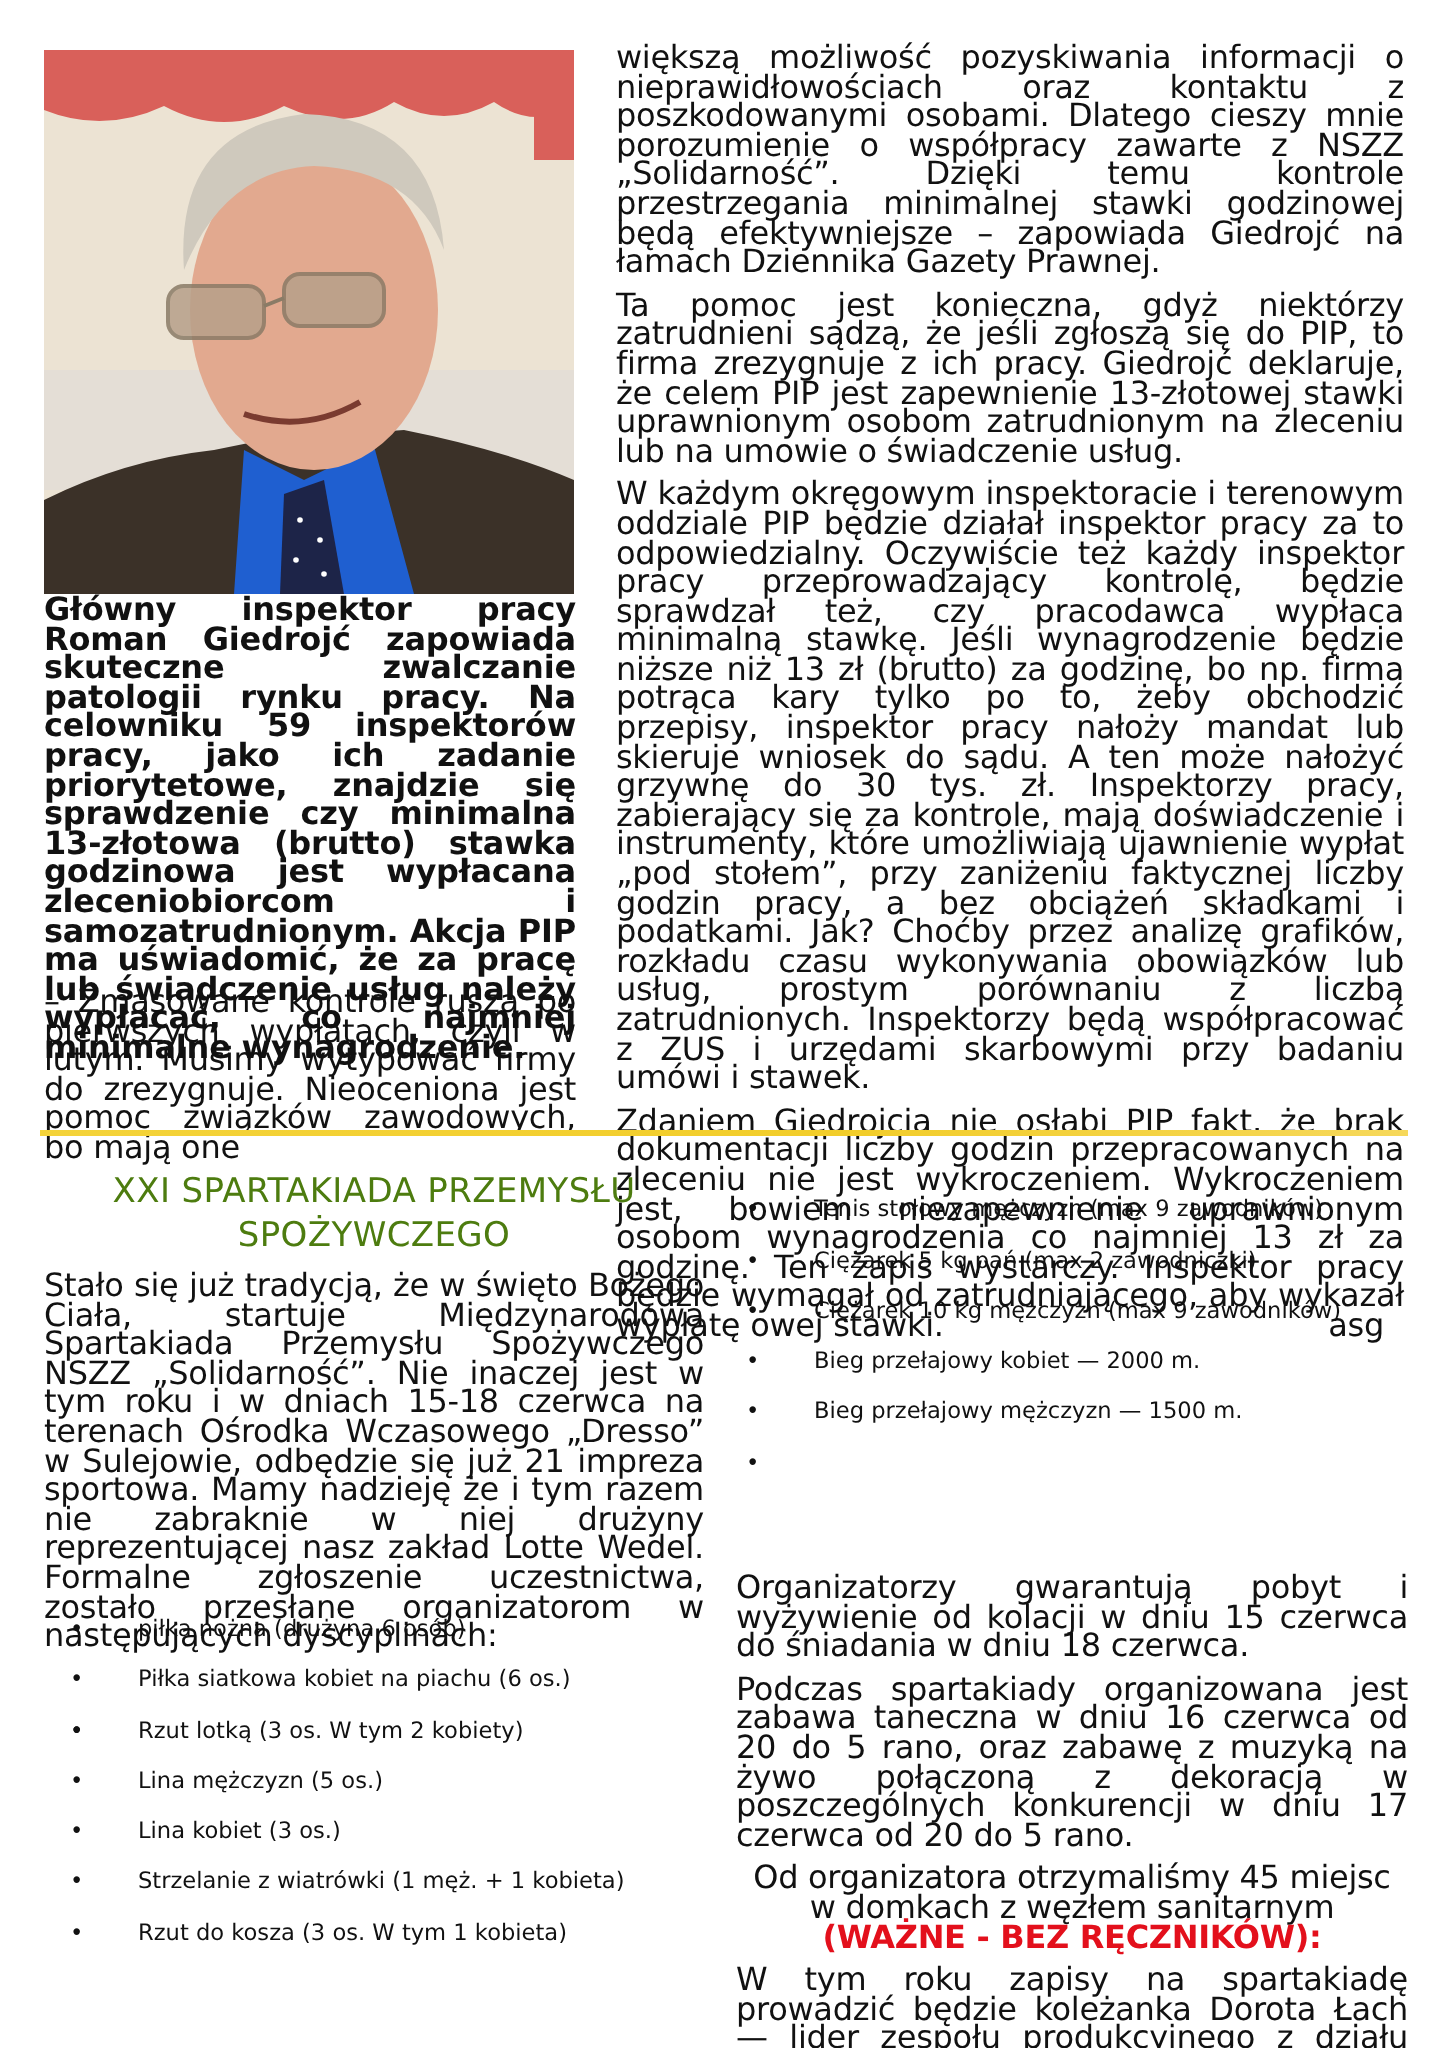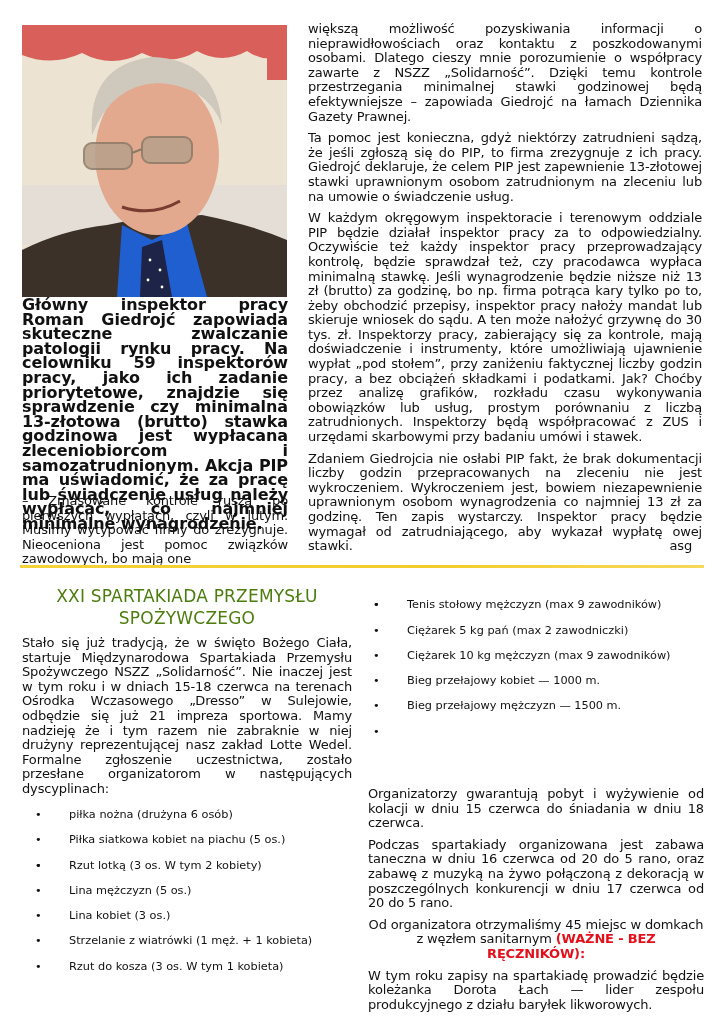--- a/index.html
+++ b/index.html
@@ -1,20 +1,20 @@
 <!DOCTYPE html>
 <html><head>
 <meta charset="utf-8">
 <style>
   html, body { margin:0; padding:0; background:#ffffff; }
   body { width:724px; height:1024px; position:relative; overflow:hidden;
          font-family:"DejaVu Sans", "Liberation Sans", sans-serif; color:#111; }
   .abs { position:absolute; }
   .photo { left:22px; top:25px; width:265px; height:272px; overflow:hidden; background:#e9dfcf; }
-  .col-text { font-size:13px; line-height:14.6px; text-align:justify; letter-spacing:-0.15px; }
+  .col-text { font-size:16px; line-height:14.6px; text-align:justify; letter-spacing:-0.15px; }
   .col-text p { margin:0 0 7px 0; }
   .caption { left:22px; top:298px; width:266px; font-weight:bold; font-size:16px; line-height:14.6px;
              text-align:justify; letter-spacing:-0.1px; }
   .left-cont { left:22px; top:494px; width:266px; }
   .right-top { left:308px; top:22px; width:394px; }
   .signature { float:right; }
   .divider { left:20px; top:565px; width:684px; height:3px;
              background:linear-gradient(to right,#f4d33a 0%,#f2cd2a 60%,#f6d85a 100%); }
   .title { left:22px; top:585px; width:330px; text-align:center; color:#4d7c0f;
            font-weight:normal; font-size:17px; line-height:22px; letter-spacing:0.2px; }
@@ -71,37 +71,37 @@
 
 <div class="abs title">XXI SPARTAKIADA PRZEMYSŁU SPOŻYWCZEGO</div>
 
 <div class="abs col-text intro">
   <p>Stało się już tradycją, że w święto Bożego Ciała, startuje Międzynarodowa Spartakiada Przemysłu Spożywczego NSZZ „Solidarność”. Nie inaczej jest w tym roku i w dniach 15-18 czerwca na terenach Ośrodka Wczasowego „Dresso” w Sulejowie, odbędzie się już 21 impreza sportowa. Mamy nadzieję że i tym razem nie zabraknie w niej drużyny reprezentującej nasz zakład Lotte Wedel. Formalne zgłoszenie uczestnictwa, zostało przesłane organizatorom w następujących dyscyplinach:</p>
 </div>
 
 <div class="abs list-left">
   <ul class="disc">
     <li><span class="bullet">•</span><span>piłka nożna (drużyna 6 osób)</span></li>
-    <li><span class="bullet">•</span><span>Piłka siatkowa kobiet na piachu (5 os.)</span></li>
+    <li><span class="bullet">•</span><span>Piłka siatkowa kobiet na piachu (6 os.)</span></li>
     <li><span class="bullet">•</span></li>
     <li><span class="bullet">•</span><span>Rzut lotką (3 os. W tym 2 kobiety)</span></li>
     <li><span class="bullet">•</span><span>Lina mężczyzn (5 os.)</span></li>
     <li><span class="bullet">•</span><span>Lina kobiet (3 os.)</span></li>
     <li><span class="bullet">•</span><span>Strzelanie z wiatrówki (1 męż. + 1 kobieta)</span></li>
     <li><span class="bullet">•</span><span>Rzut do kosza (3 os. W tym 1 kobieta)</span></li>
   </ul>
 </div>
 
 <div class="abs list-right">
   <ul class="disc">
     <li><span class="bullet">•</span></li>
     <li><span class="bullet">•</span><span>Tenis stołowy mężczyzn (max 9 zawodników)</span></li>
     <li><span class="bullet">•</span><span>Ciężarek 5 kg pań (max 2 zawodniczki)</span></li>
     <li><span class="bullet">•</span><span>Ciężarek 10 kg mężczyzn (max 9 zawodników)</span></li>
-    <li><span class="bullet">•</span><span>Bieg przełajowy kobiet — 1000 m.</span></li>
+    <li><span class="bullet">•</span><span>Bieg przełajowy kobiet — 2000 m.</span></li>
     <li><span class="bullet">•</span><span>Bieg przełajowy mężczyzn — 1500 m.</span></li>
     <li><span class="bullet">•</span></li>
   </ul>
 </div>
 
 <div class="abs col-text right-bottom">
   <p>Organizatorzy gwarantują pobyt i wyżywienie od kolacji w dniu 15 czerwca do śniadania w dniu 18 czerwca.</p>
   <p>Podczas spartakiady organizowana jest zabawa taneczna w dniu 16 czerwca od 20 do 5 rano, oraz zabawę z muzyką na żywo połączoną z dekoracją w poszczególnych konkurencji w dniu 17 czerwca od 20 do 5 rano.</p>
   <p style="text-align:center"><span>Od organizatora otrzymaliśmy 45 miejsc w domkach z węzłem sanitarnym </span><span class="red">(WAŻNE - BEZ RĘCZNIKÓW):</span></p>
   <p>W tym roku zapisy na spartakiadę prowadzić będzie koleżanka Dorota Łach — lider zespołu produkcyjnego z działu baryłek likworowych.</p>

